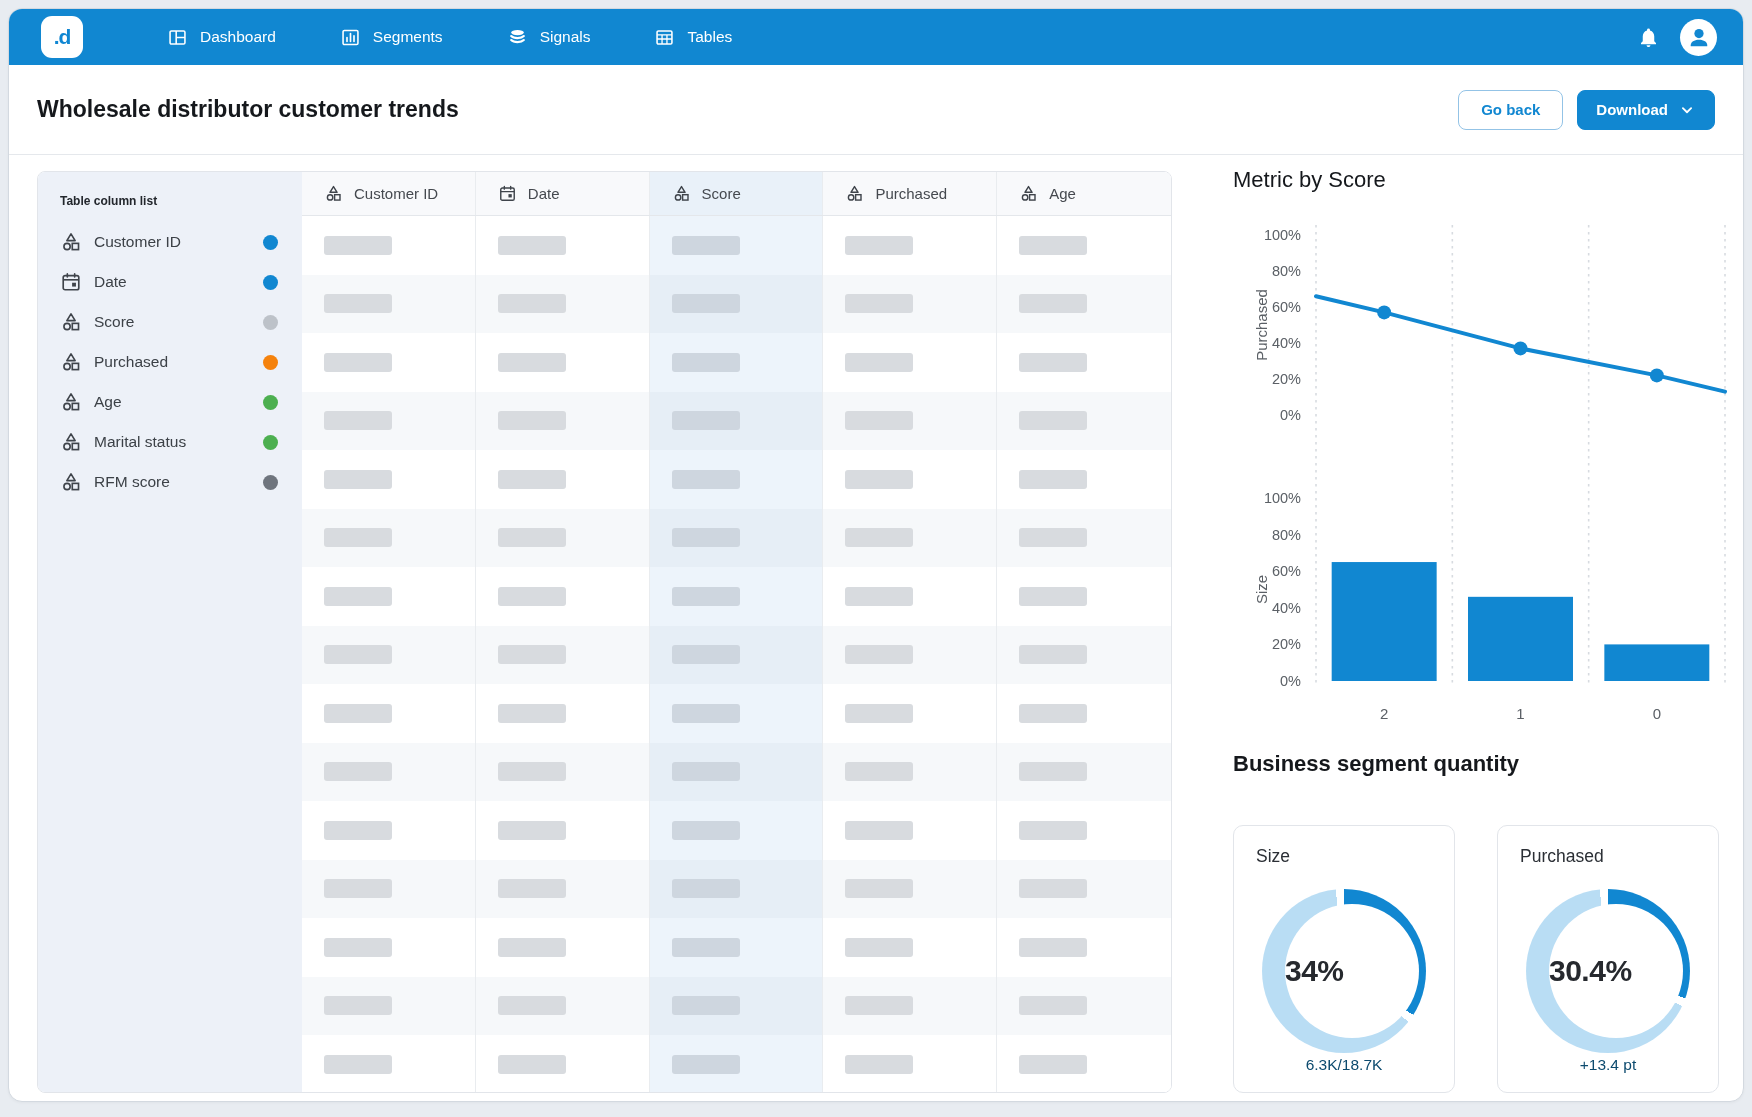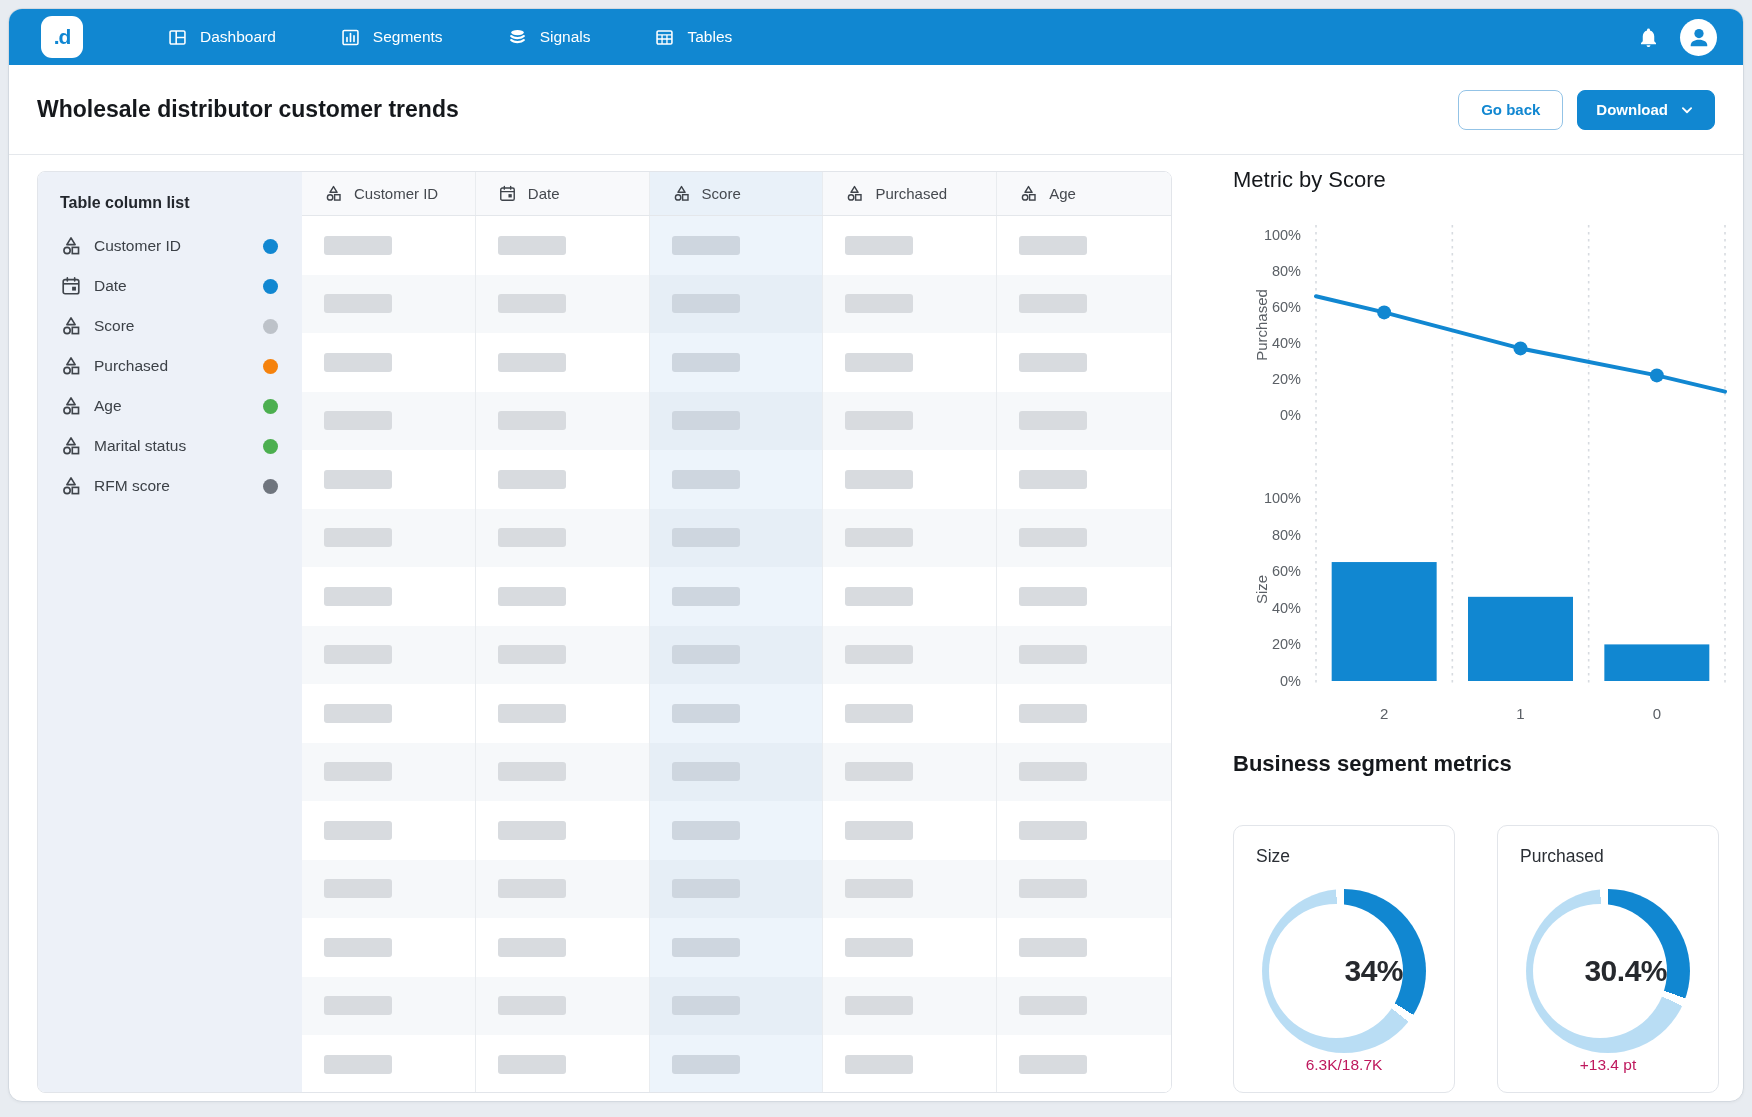--- a/index.html
+++ b/index.html
@@ -29,21 +29,21 @@
   .header-actions { margin-left:auto; display:flex; gap:14px; }
   .btn { height:40px; border-radius:8px; font-size:15px; font-weight:700; display:flex; align-items:center; justify-content:center; cursor:pointer;text-align:right; }
   .btn-outline { background:#fff; border:1px solid #93c3e6; color:#1187d1; padding:0 22px; }
   .btn-primary { background:#1187d1; border:1px solid #1187d1; color:#fff; padding:0 18px; gap:10px; }
   .btn-primary svg { width:18px; height:18px; }
 
   
   .data-panel { position:absolute; left:28px; top:162px; width:1135px; height:922px;
                 border:1px solid #e2e5ea; border-radius:8px; overflow:hidden; display:flex; background:#fff; }
   .col-sidebar { width:264px; flex:none; background:#edf1f8; padding:22px 0 0 22px; }
-  .col-sidebar h3 { font-size:16px; font-weight:700; color:#23272d; }
+  .col-sidebar h3 { font-size:12px; font-weight:700; color:#23272d; }
   .side-list { margin-top:14px; }
   .side-item { height:40px; display:flex; align-items:center; gap:12px; padding-right:24px; cursor:pointer; position:relative; }
   .side-item svg { width:22px; height:22px; flex:none; }
   .side-item .lbl { font-size:15.5px; color:#3c4147; }
   .side-item .dot { width:15px; height:15px; border-radius:50%; margin-left:auto; flex:none; }
 
   .tbl { flex:1; display:flex; flex-direction:column; background:#fff; }
   .tbl-head { height:44px; flex:none; display:grid; grid-template-columns:repeat(5,1fr); background:#f8f9fb; border-bottom:1px solid #e4e7eb; }
   .tbl-head .hcell { display:flex; align-items:center; gap:11px; padding-left:22px; font-size:15px; color:#45494f; border-right:1px solid #e9ecef; cursor:pointer; }
   .tbl-head .hcell:last-child { border-right:none; }
@@ -61,24 +61,24 @@
 
   
   .chart-title { position:absolute; left:1224px; top:158px; font-size:22px; font-weight:400; color:#15181c; }
   .chart-svg { position:absolute; left:1180px; top:196px; }
   .metrics-title { position:absolute; left:1224px; top:742px; font-size:22px; font-weight:700; color:#15181c; }
   .metric-card { position:absolute; top:816px; width:222px; height:268px; background:#fff;
                  border:1px solid #e2e5ea; border-radius:10px; padding:20px 22px; }
   .metric-card .card-title { font-size:17.5px; color:#2b2f35; }
   .donut-wrap { display:flex; justify-content:center; margin-top:22px; }
   .donut { width:164px; height:164px; border-radius:50%; position:relative; }
-  .donut-hole { position:absolute; left:7px; top:15px; width:134px; height:134px; border-radius:50%; background:#fff;
-                display:flex; align-items:center; justify-content:flex-end; }
+  .donut-hole { position:absolute; left:23px; top:15px; width:134px; height:134px; border-radius:50%; background:#fff;
+                display:flex; align-items:center; justify-content:flex-start; }
   .donut-value { font-size:30px; font-weight:700; color:#26292e; letter-spacing:-.5px; }
-  .card-sub { position:absolute; left:0; bottom:18px; width:100%; text-align:center; font-size:15.5px; color:#be185d; }
+  .card-sub { position:absolute; left:0; bottom:18px; width:100%; text-align:center; font-size:15.5px; color:#0c4a6e; }
 </style>
 </head>
 <body>
 
 <div class="window">
 
   <div class="navbar">
     <div class="logo">
       <span>.d</span>
     </div>
@@ -583,21 +583,21 @@
         <circle cx="331.5" cy="143.4" r="7" fill="#1187d1"></circle>
         <circle cx="467.83333333333337" cy="170.4" r="7" fill="#1187d1"></circle>
         <rect x="142.67833333333334" y="357.05" width="104.97666666666667" height="118.94999999999999" fill="#1187d1"></rect>
         <rect x="279.01166666666666" y="391.82" width="104.97666666666667" height="84.18" fill="#1187d1"></rect>
         <rect x="415.345" y="439.4" width="104.97666666666667" height="36.60000000000002" fill="#1187d1"></rect>
         <text x="195.16666666666669" y="514" text-anchor="middle" font-size="15" fill="#5b6066" font-family="Liberation Sans, sans-serif">2</text>
         <text x="331.5" y="514" text-anchor="middle" font-size="15" fill="#5b6066" font-family="Liberation Sans, sans-serif">1</text>
         <text x="467.83333333333337" y="514" text-anchor="middle" font-size="15" fill="#5b6066" font-family="Liberation Sans, sans-serif">0</text>
       </svg></div>
 
-  <div class="metrics-title">Business segment metrics</div>
+  <div class="metrics-title">Business segment quantity</div>
   <div class="metric-card" style="left:1224px" id="card-0">
       <div class="card-title">Size</div>
       <div class="donut-wrap">
         <div class="donut" style="background: conic-gradient(rgb(17, 135, 209) 0%, rgb(17, 135, 209) 34%, rgb(255, 255, 255) 34%, rgb(255, 255, 255) 35.6%, rgb(185, 221, 244) 35.6%, rgb(185, 221, 244) 98.4%, rgb(255, 255, 255) 98.4%, rgb(255, 255, 255) 100%);">
           <div class="donut-hole">
             <div class="donut-value">34%</div>
           </div>
         </div>
       </div>
       <div class="card-sub">6.3K/18.7K</div>

